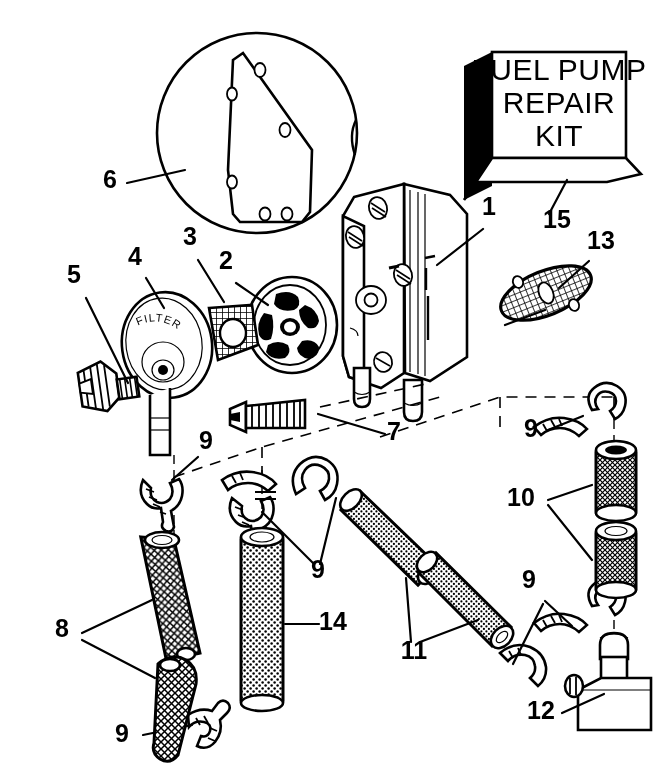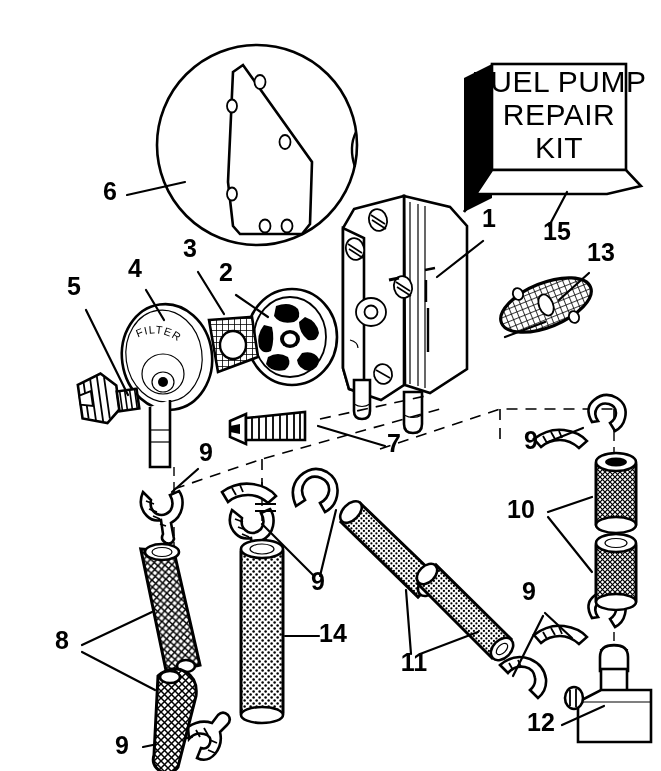--- a/index.html
+++ b/index.html
@@ -2,21 +2,21 @@
 <html><head>
 <meta charset="utf-8">
 <style>
   html,body{margin:0;padding:0;background:#fff;}
   body{
     font-family:"Liberation Sans", sans-serif;
     width:661px;height:771px;
     overflow:hidden;
     position:relative;
   }
-  #stage{position:absolute;left:0;top:12px;width:661px;height:665px;background:#ffffff;}
+  #stage{position:absolute;left:0;top:0;width:661px;height:665px;background:#ffffff;}
   svg{display:block;}
   .callout{
     font-family:"Liberation Sans", sans-serif;
     font-weight:bold;
     font-size:25px;
     fill:#000;
   }
   .kit-text{
     font-family:"Liberation Sans", sans-serif;
     font-size:30px;

